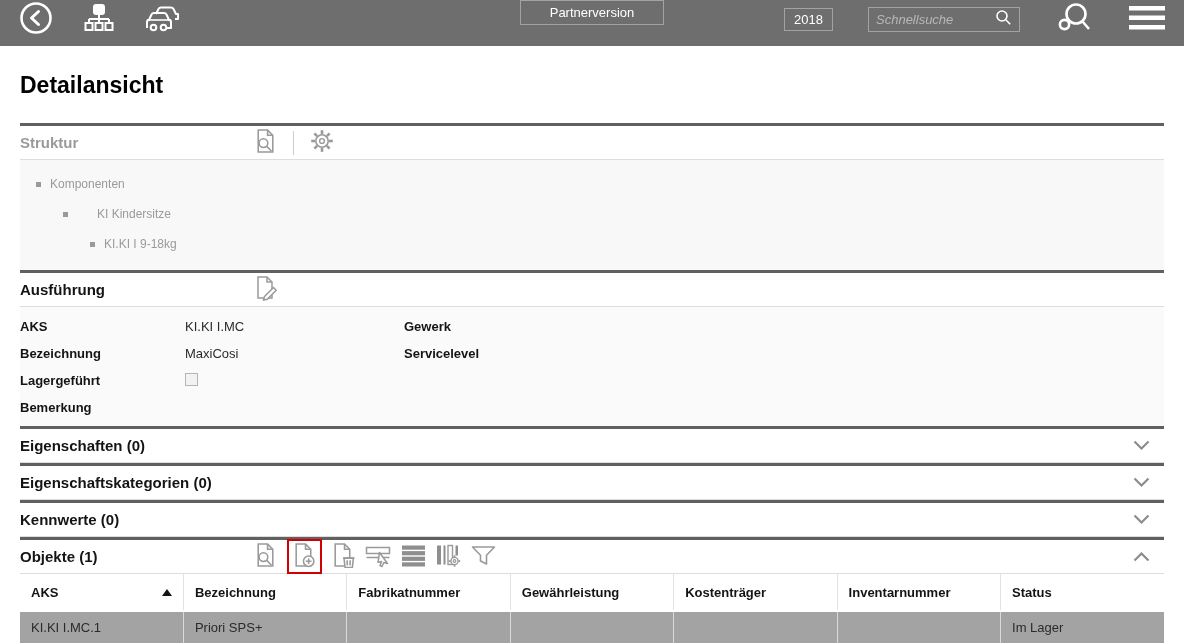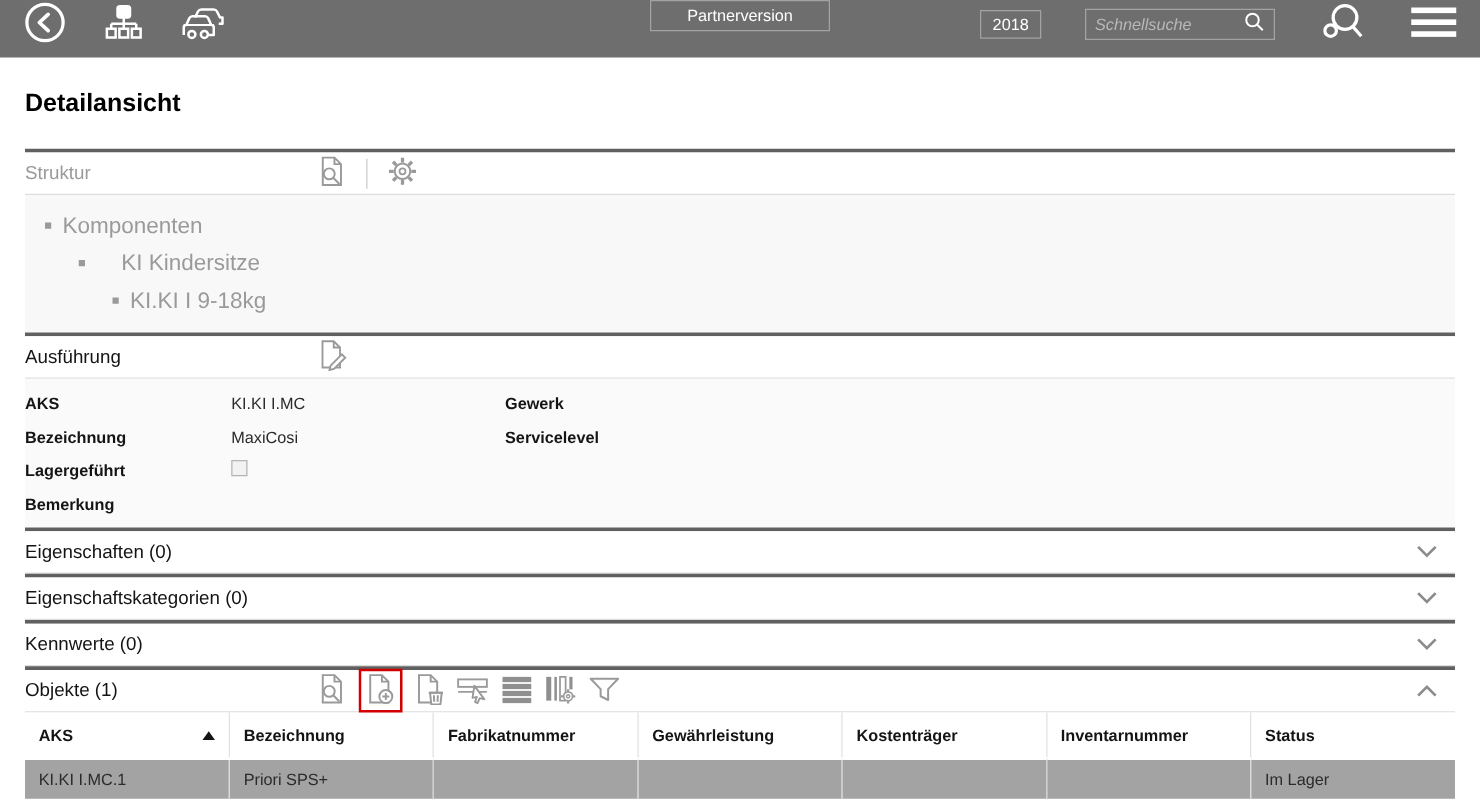--- a/index.html
+++ b/index.html
@@ -18,39 +18,39 @@
   .year-box { border:1px solid #a2a2a2; color:#fff; font-size:13px;
     padding:4px 9px; line-height:1; }
   .search-box { width:152px; height:25px; border:1px solid #a2a2a2;
     display:flex; align-items:center; padding:0 7px; }
   .search-box input { flex:1; min-width:0; background:transparent; border:none; outline:none;
     color:#e8e8e8; font-size:13px; font-style:italic; font-family:inherit; }
   .search-box input::placeholder { color:#b8b8b8; font-style:italic; }
 
   
   .main { padding:0 20px; }
-  .page-title { font-size:20px; font-weight:bold; color:#000; margin:26px 0 24px; }
+  .page-title { font-size:23px; font-weight:bold; color:#000; margin:26px 0 24px; }
 
   .section { border-top:3px solid #606060; }
   .section-header { height:34px; display:flex; align-items:center;
     border-bottom:1px solid #ddd; background:#fff; }
-  .section-title { font-size:15px; font-weight:normal; color:#141414; }
+  .section-title { font-size:15px; font-weight:bold; color:#141414; }
   .section-title.fixedw { width:233px; }
   .section-title.gray { color:#9a9a9a; }
   .chev { margin-left:auto; margin-right:14px; display:flex; align-items:center; cursor:pointer; }
 
   .toolbar { display:flex; align-items:center; gap:9px; }
   .tb-btn { background:none; border:none; padding:0; cursor:pointer; display:flex; align-items:center; }
   .tb-divider { width:1px; height:24px; background:#ccc; margin:0 6px; }
   .red-box { border:2px solid #d20000; padding:1px 3px; display:flex; align-items:center; }
 
   
   .tree-body { background:#f8f8f8; padding:9px 0 11px; }
   .tree-item { height:30px; display:flex; align-items:center;
-    color:#9a9a9a; font-size:18px; cursor:pointer; }
+    color:#9a9a9a; font-size:12px; cursor:pointer; }
   .tree-item .bullet { width:5px; height:5px; background:#9a9a9a; margin-right:9px; flex:none; }
   .lvl0 { padding-left:16px; } .lvl1 { padding-left:43px;gap:20px; } .lvl2 { padding-left:70px; }
 
   
   .fields-body { background:#fafafa; padding:6px 0 5px; }
   .field-row { display:grid; grid-template-columns:165px 219px 180px 1fr;
     min-height:27px; align-items:center; }
   .f-label { font-size:13px; font-weight:bold; color:#141414; }
   .f-value { font-size:13px; color:#2b2b2b; }
   .checkbox { width:13px; height:13px; border:1px solid #b5b5b5; background:#f2f2f2;

